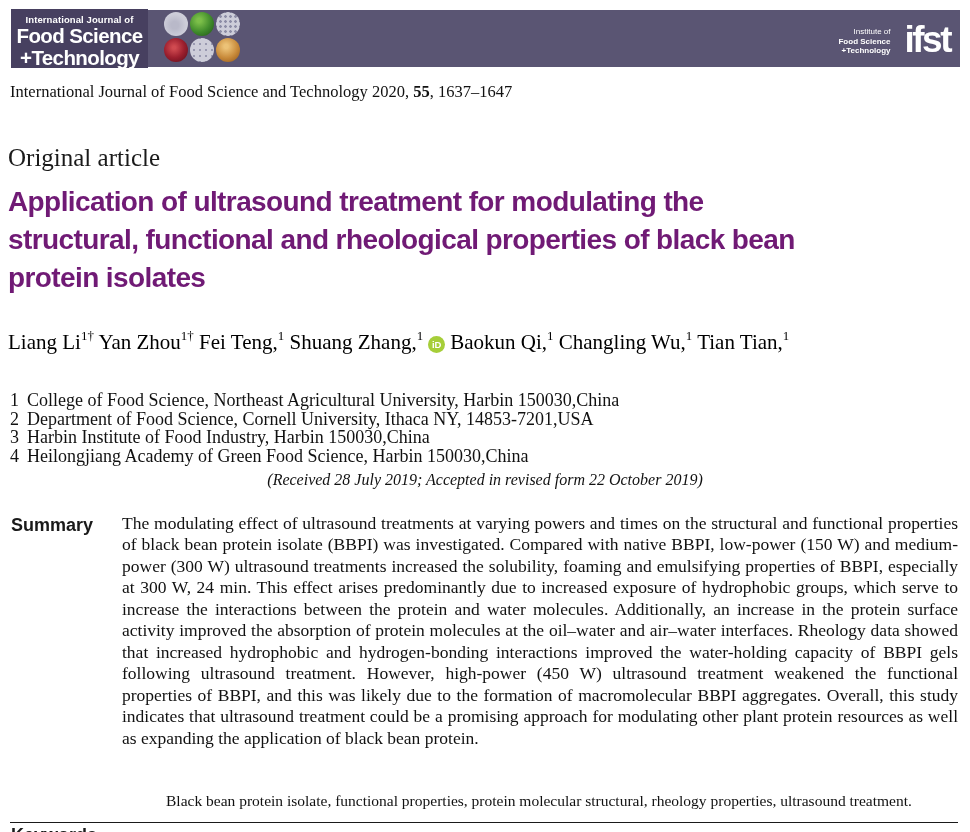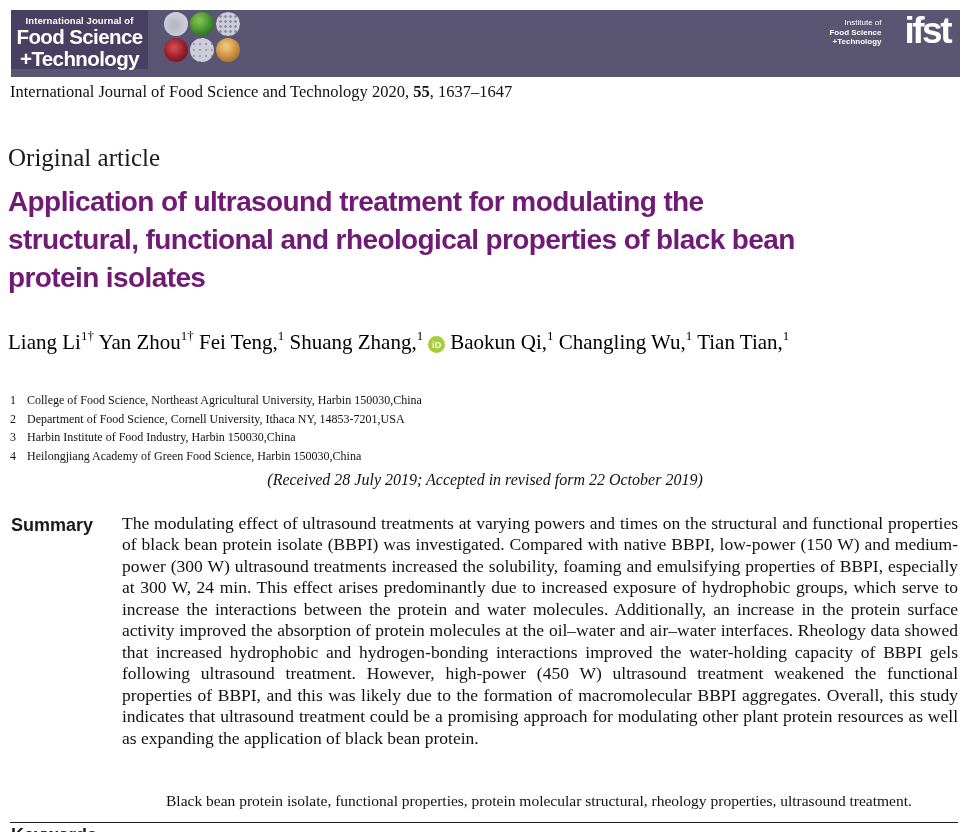--- a/index.html
+++ b/index.html
@@ -2,22 +2,22 @@
 <html><head>
 <meta charset="utf-8">
 <style>
   html,body { margin:0; padding:0; background:#ffffff; }
   #page {
     position:relative; width:970px; height:832px; background:#ffffff;
     overflow:hidden; font-family:"Liberation Serif","DejaVu Serif",serif; color:#111;
   }
   
   .banner {
-    position:absolute; left:11px; top:10px; width:949px; height:67px;
-    background:#5a5573; display:flex; align-items:flex-start;
+    position:absolute; left:11px; top:10px; width:949px; height:57px;
+    background:#5a5573; display:flex; align-items:center;
   }
   .logo-box {
     width:137px; background:#474060; color:#fff; text-align:center;
     font-family:"Liberation Sans","DejaVu Sans",sans-serif; padding-top:5px; box-sizing:border-box;
   }
   .logo-line1 { font-size:9.5px; font-weight:bold; letter-spacing:0.1px; }
   .logo-line2 { font-size:20.5px; font-weight:bold; line-height:1.05; letter-spacing:-0.6px; }
   .logo-line3 { font-size:20.5px; font-weight:bold; line-height:1.05; letter-spacing:-0.6px; }
   .red-bar { width:8px; background:#cd1f3b; }
   .icon-grid {
@@ -32,21 +32,21 @@
                   background-size:5px 5px; background-position:2px 2px; }
   .circ-wine    { background: radial-gradient(circle at 42% 40%, #d04a50 8%, #9c1f2e 50%, #5d0d1c 95%); }
   .circ-sketch  { background-color:#cdcdd9;
                   background-image: radial-gradient(#9a9ab1 1px, transparent 1.5px);
                   background-size:6px 6px; background-position:1px 3px; }
   .circ-beer    { background: radial-gradient(circle at 42% 35%, #ecc277 10%, #c88a3a 55%, #94591c 95%); }
   .banner-spacer { flex:1; }
   .ifst-wrap { display:flex; align-items:center; margin-right:10px; }
   .ifst-small {
     color:#fff; font-family:"Liberation Sans","DejaVu Sans",sans-serif;
-    font-size:8px; text-align:right; line-height:1.2; margin-right:23px; margin-top:6px;
+    font-size:8px; text-align:right; line-height:1.2; margin-right:14px; margin-top:6px;
   }
   .ifst-small .b { font-weight:bold; }
   .ifst-big {
     color:#fff; font-family:"Liberation Sans","DejaVu Sans",sans-serif;
     font-size:37px; font-weight:bold; letter-spacing:-2.5px; line-height:1; margin-top:2px;
   }
   
   .citation { position:absolute; left:10px; top:82px; font-size:16.5px; }
   
   .article-type {
@@ -61,21 +61,21 @@
   
   .authors { position:absolute; left:8px; top:320px; font-size:21px; line-height:33px; color:#000; }
   .authors sup { font-size:13px; line-height:0; position:relative; top:-1px; }
   .orcid {
     display:inline-block; width:17px; height:17px; border-radius:50%;
     background:#a6ce39; color:#fff; font-family:"Liberation Sans","DejaVu Sans",sans-serif;
     font-size:9.5px; font-weight:bold; text-align:center; line-height:17px;
     vertical-align:1px; margin:16px 5px;
   }
   
-  .affils { position:absolute; left:10px; top:391px; font-size:12px; line-height:18.5px; }
+  .affils { position:absolute; left:10px; top:391px; font-size:18px; line-height:18.5px; }
   .affil-num { display:inline-block; width:17px; }
   
   .received {
     position:absolute; left:0; top:471px; width:970px; text-align:center;
     font-style:italic; font-size:16px;
   }
   
   .summary-label, .keywords-label {
     position:absolute; left:11px;
     font-family:"Liberation Sans","DejaVu Sans",sans-serif;

